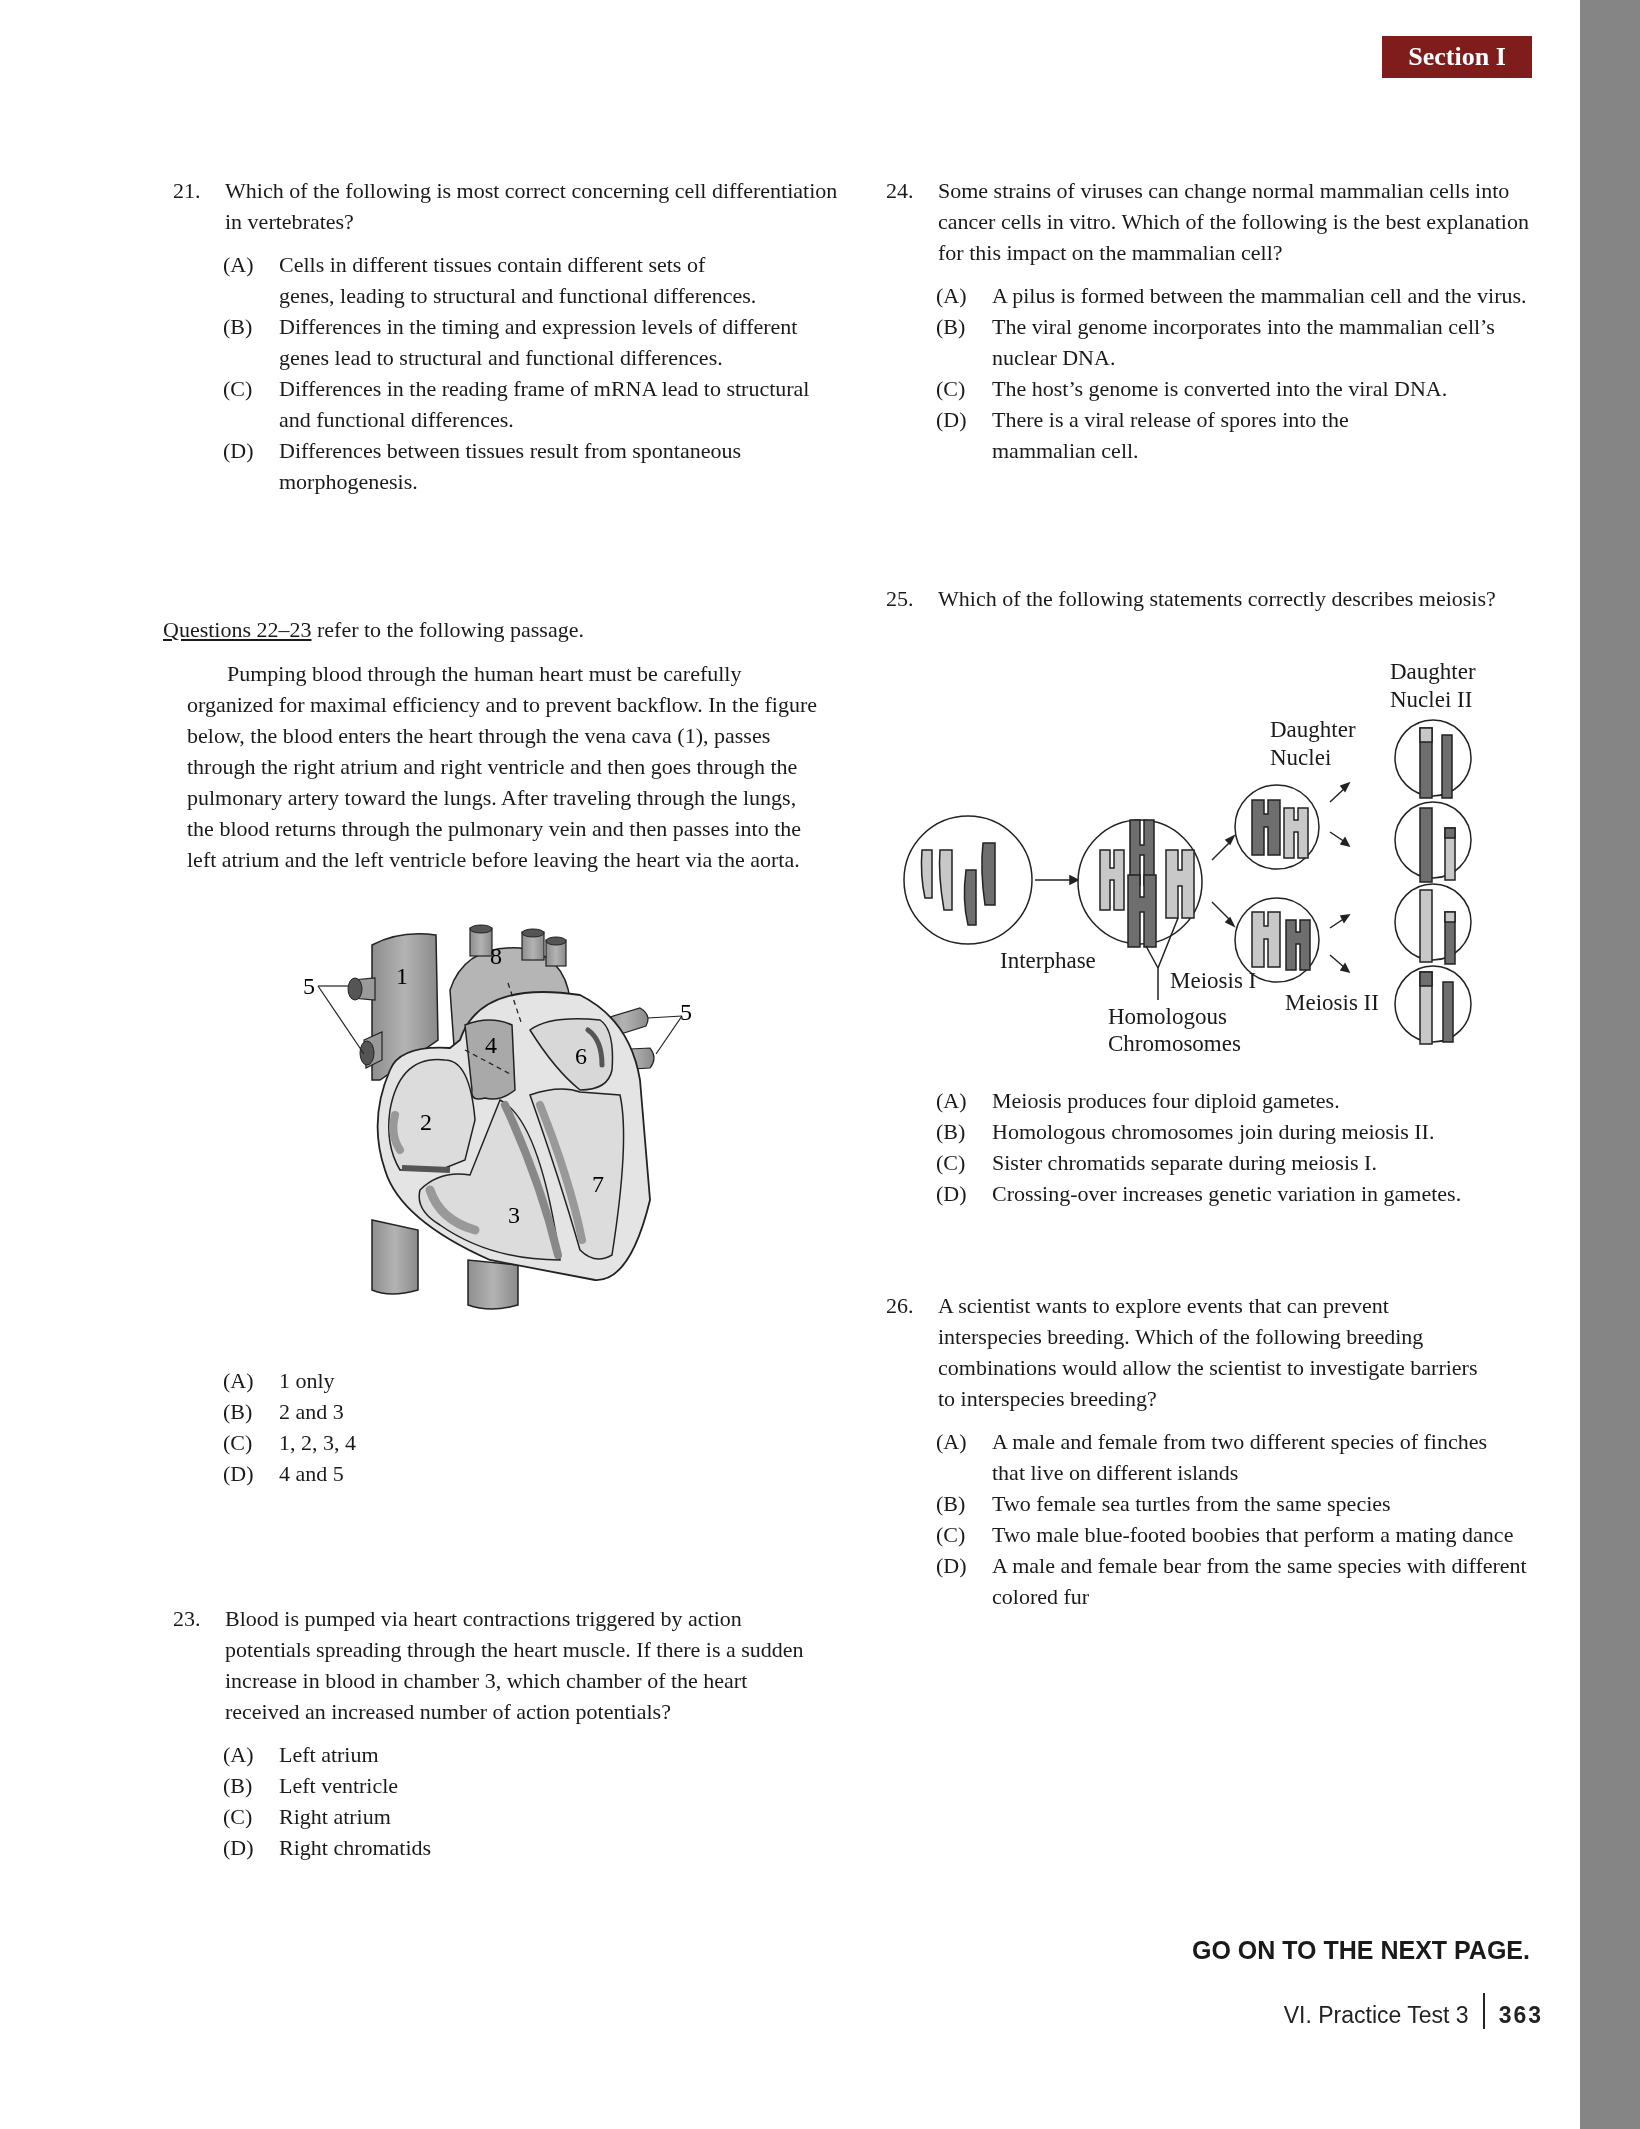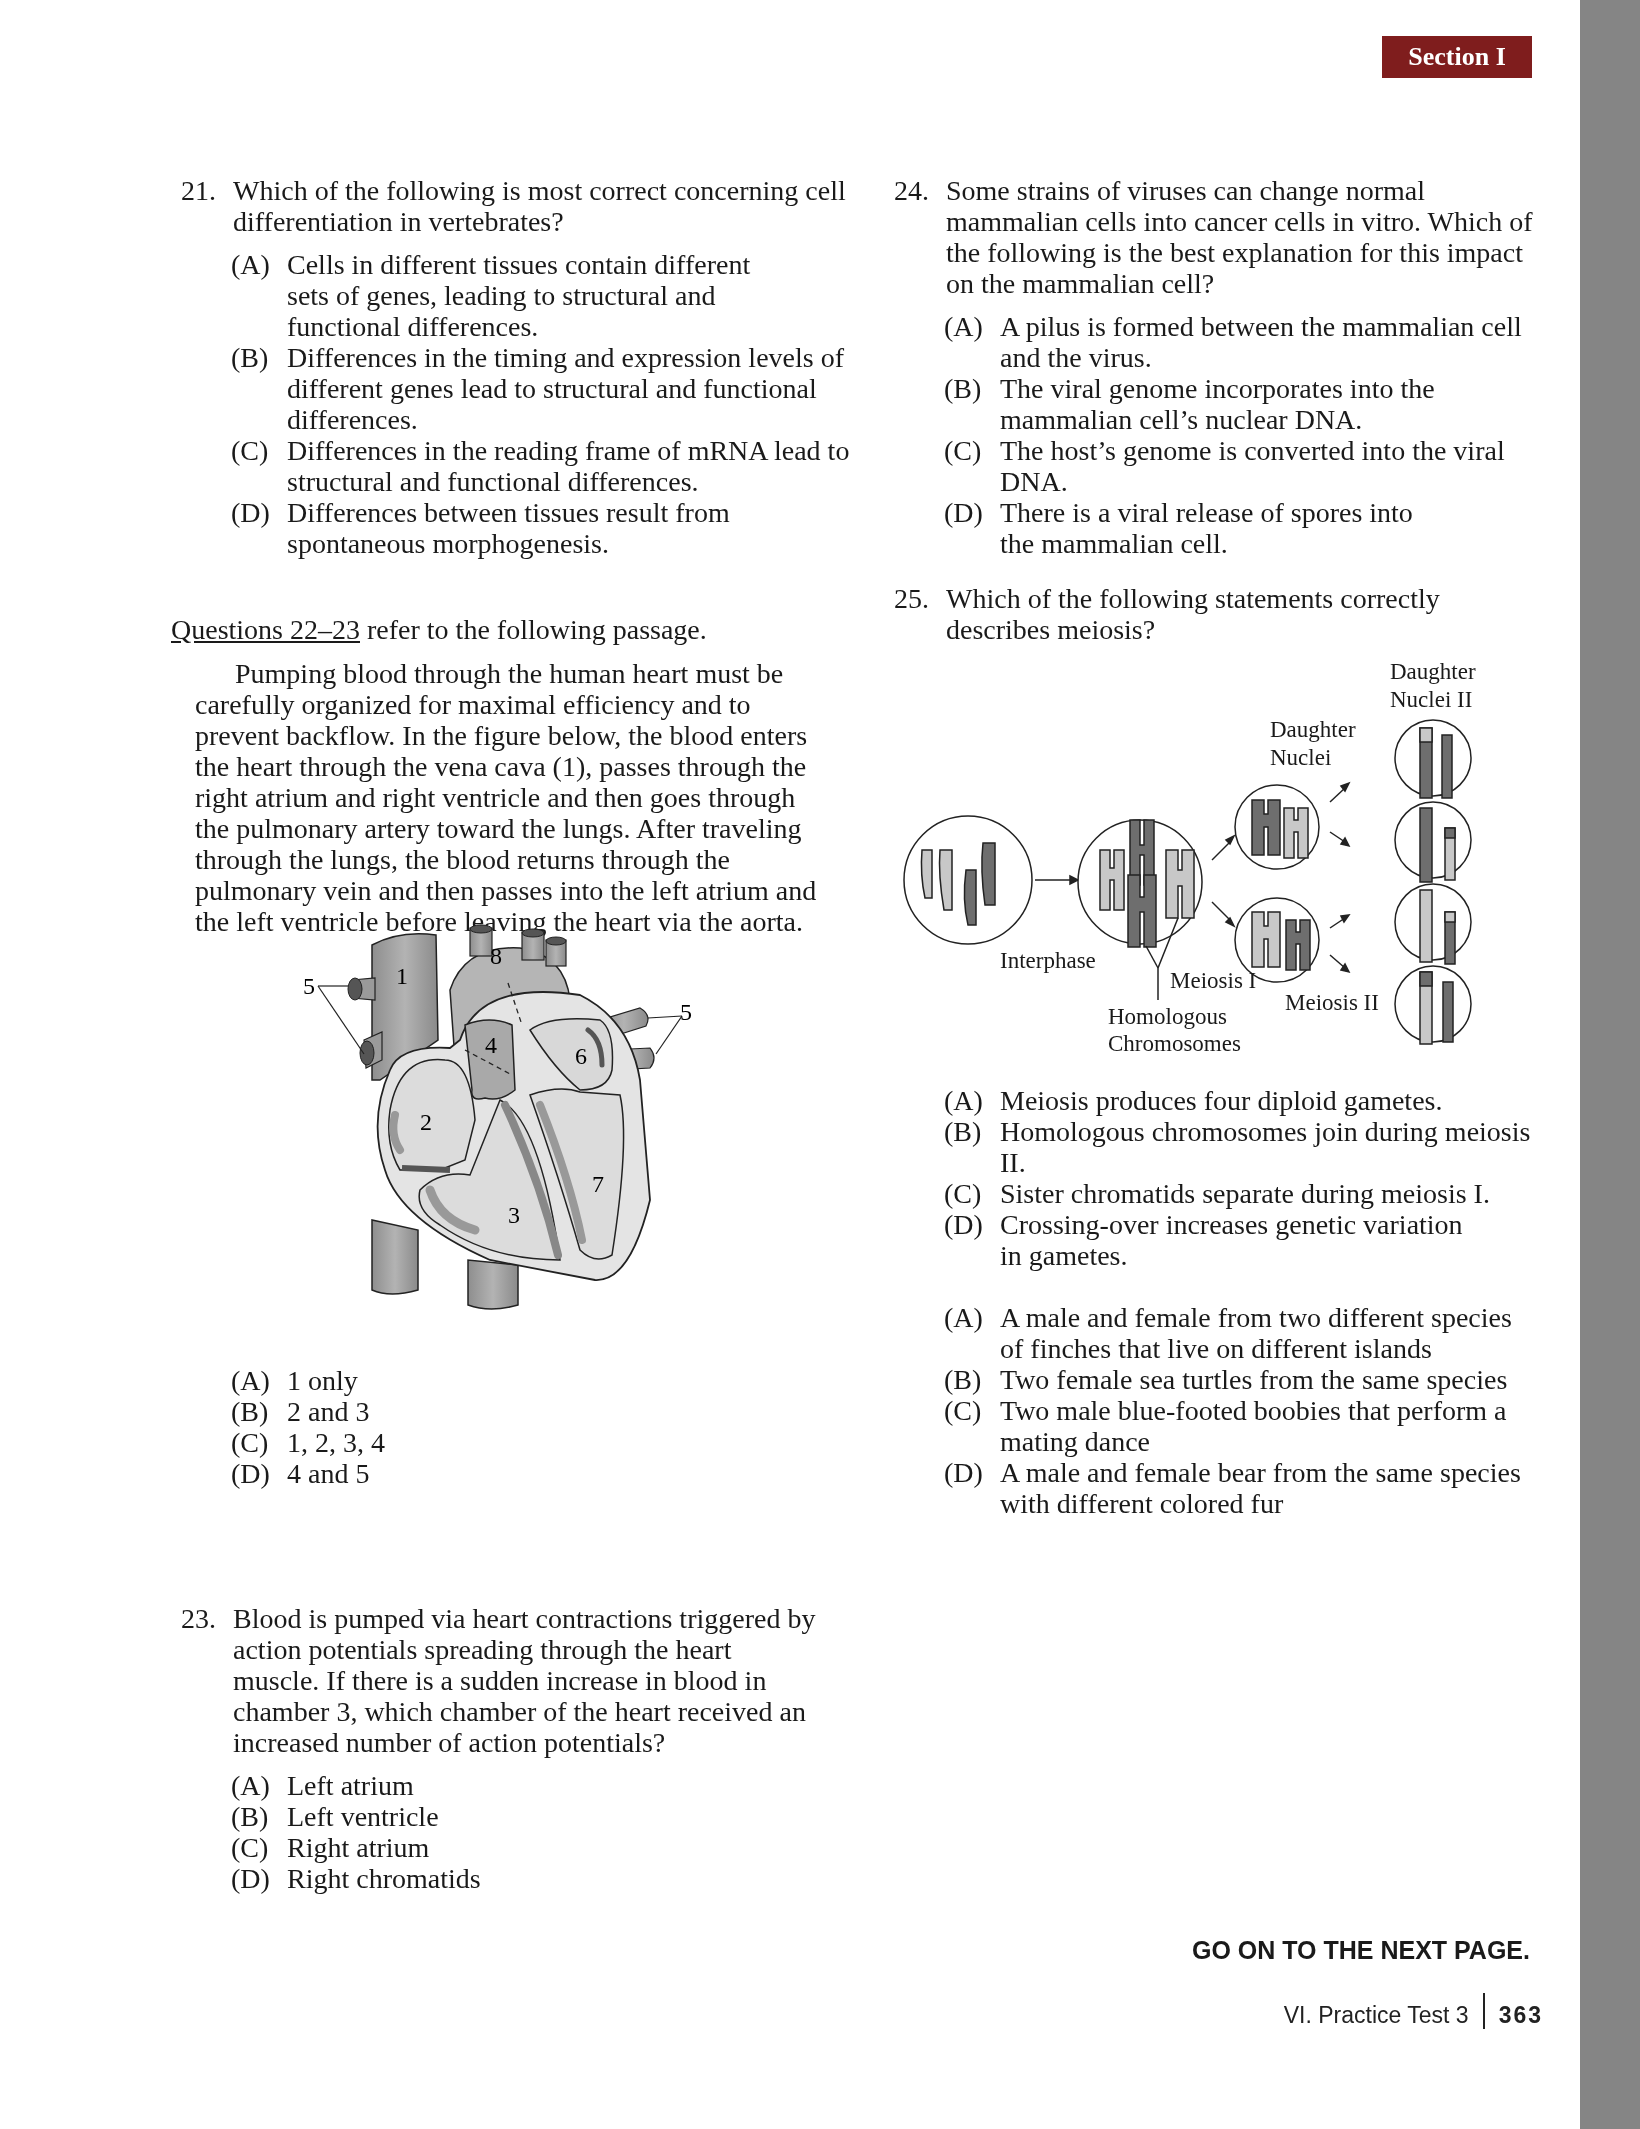--- a/index.html
+++ b/index.html
@@ -7,21 +7,21 @@
       width: 1640px; height: 2129px; position: relative; overflow: hidden;
       background: #ffffff; color: #1a1a1a;
       font-family: "Liberation Serif", "DejaVu Serif", serif;
     }
     .side-bar { position: absolute; left: 1580px; top: 0; width: 60px; height: 2129px; background: #858585; }
     .section-badge {
       position: absolute; left: 1382px; top: 36px; width: 150px; height: 42px;
       background: #7f1d1d; color: #fff; font-weight: bold; font-size: 26px;
       display: flex; align-items: center; justify-content: center;
     }
-    .col { position: absolute; font-size: 28px; line-height: 31px; margin-left: 8px; }
+    .col { position: absolute; font-size: 22px; line-height: 31px; }
     .col-left { left: 165px; width: 680px; }
     .col-right { left: 878px; width: 660px; }
     .q { position: absolute; }
     .q-stem { position: relative; padding-left: 60px; }
     .q-num { position: absolute; left: 8px; top: 0; }
     .choices { margin-top: 12px; padding-left: 58px; }
     .choice { position: relative; padding-left: 56px; }
     .choice-letter { position: absolute; left: 0; top: 0; }
     .passage-ref { position: absolute; }
     .passage-ref .u { text-decoration: underline; }
@@ -246,20 +246,24 @@
 <div class="col col-right q" style="top:1085px;">
   <div class="choices" style="margin-top:0;">
     <div class="choice"><span class="choice-letter">(A)</span><span>Meiosis produces four diploid gametes.</span></div>
     <div class="choice"><span class="choice-letter">(B)</span><span>Homologous chromosomes join during meiosis II.</span></div>
     <div class="choice"><span class="choice-letter">(C)</span><span>Sister chromatids separate during meiosis I.</span></div>
     <div class="choice" style="padding-right:60px;"><span class="choice-letter">(D)</span><span>Crossing-over increases genetic variation in gametes.</span></div>
   </div>
 </div>
 
 <div class="col col-right q" style="top:1290px;">
+  <div class="q-stem" style="padding-right:40px;">
+    <span class="q-num">26.</span>
+    <span>A scientist wants to explore events that can prevent interspecies breeding. Which of the following breeding combinations would allow the scientist to investigate barriers to interspecies breeding?</span>
+  </div>
   <div class="choices">
     <div class="choice" style="padding-right:30px;"><span class="choice-letter">(A)</span><span>A male and female from two different species of finches that live on different islands</span></div>
     <div class="choice"><span class="choice-letter">(B)</span><span>Two female sea turtles from the same species</span></div>
     <div class="choice"><span class="choice-letter">(C)</span><span>Two male blue-footed boobies that perform a mating dance</span></div>
     <div class="choice"><span class="choice-letter">(D)</span><span>A male and female bear from the same species with different colored fur</span></div>
   </div>
 </div>
 
 <div class="next-page">GO ON TO THE NEXT PAGE.</div>
 

